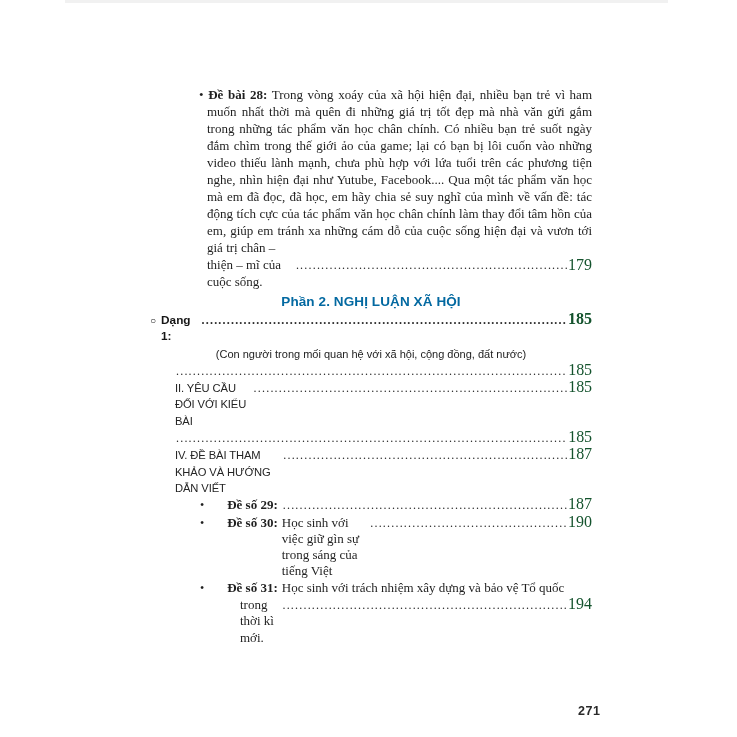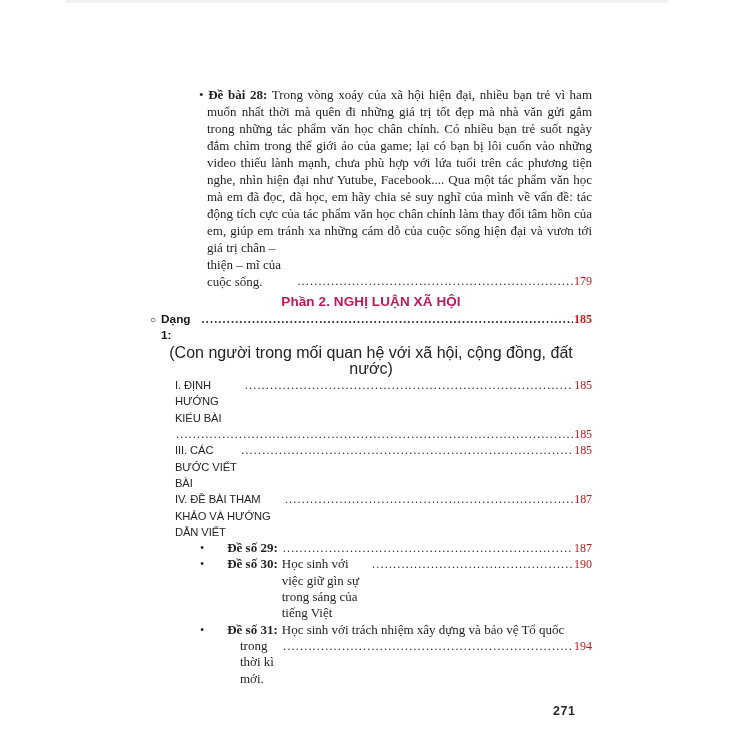--- a/index.html
+++ b/index.html
@@ -7,60 +7,60 @@
     width:737px;height:737px;position:relative;background:#ffffff;
     font-family:"Liberation Serif",serif;color:#1f1f1f;overflow:hidden;
   }
   .photo-edge{position:absolute;top:0;left:65px;width:603px;height:3px;background:#f1f1f1;}
   .content{position:absolute;left:150px;top:86px;width:442px;}
 
   
   .para{font-size:13px;line-height:17px;padding-left:57px;}
   .para-body{display:block;text-align:justify;text-align-last:justify;text-indent:-8px;}
   .para-body b{font-weight:bold;}
-  .para-last{display:flex;align-items:flex-end;}
+  .para-last{display:flex;align-items:center;}
 
   
   .section-heading{
     margin-top:3px;text-align:center;font-family:"Liberation Sans",sans-serif;
-    font-weight:bold;font-size:13.5px;line-height:17px;color:#be185d;letter-spacing:.1px;
+    font-weight:bold;font-size:13.5px;line-height:17px;color:#0369a1;letter-spacing:.1px;
   }
 
   
   .toc{margin-top:1px;}
   .row{display:flex;align-items:baseline;line-height:16.3px;}
   .row.dang{
     font-family:"Liberation Sans",sans-serif;font-weight:bold;font-size:11.8px;
     color:#161616;margin-top:1px;
   }
   .row.dang .circle-bullet{font-size:10px;margin-right:5px;font-weight:normal;}
   .row.dang .dang-label{margin-right:10px;}
   .row.dang .dang-title{letter-spacing:-.1px;}
   .row.subtitle{
     display:block;text-align:center;font-family:"Liberation Sans",sans-serif;
-    font-size:16px;color:#222;margin-top:1px;
+    font-size:11px;color:#222;margin-top:1px;
   }
   .row.roman{
     font-family:"Liberation Sans",sans-serif;font-size:11.2px;color:#242424;
     padding-left:25px;letter-spacing:-.1px;
   }
   .row.de{font-size:13px;padding-left:50px;}
   .row.de .de-label{font-weight:bold;margin-right:4px;white-space:nowrap;margin-left:20px;}
   .row.de .item-bullet{margin-right:3px;font-size:12px;}
   .row.de-cont{font-size:13px;padding-left:90px;}
 
   .dots{flex:1 1 auto;overflow:hidden;white-space:nowrap;min-width:6px;margin:0 1px;color:#2c2c2c;}
   .dots::after{
     content:"......................................................................................................................................................";
     font-family:"Liberation Serif",serif;font-size:12px;letter-spacing:1.2px;
   }
-  .pg{font-family:"Liberation Serif",serif;font-size:12px;white-space:nowrap;color:#b91c1c;}
+  .pg{font-family:"Liberation Serif",serif;font-size:16px;white-space:nowrap;color:#14532d;}
 
   .footer-page{
-    position:absolute;left:553px;top:704px;font-family:"Liberation Sans",sans-serif;
+    position:absolute;left:578px;top:704px;font-family:"Liberation Sans",sans-serif;
     font-weight:bold;font-size:12.5px;color:#2a2a2a;letter-spacing:.5px;
   }
 </style>
 </head>
 <body>
 
 <div class="photo-edge"></div>
 
 <div class="content">
 
@@ -77,30 +77,29 @@
 
   <div class="toc">
       <div class="row dang">
         <span class="circle-bullet">○</span>
         <span class="dang-label">Dạng 1:</span>
         <span class="dots"></span>
         <span class="pg">185</span>
       </div>
       <div class="row subtitle">(Con người trong mối quan hệ với xã hội, cộng đồng, đất nước)</div>
       <div class="row roman">
-        <span class="roman-text">I. ĐỊNH HƯỚNG KIỂU BÀI</span>
         <span class="dots"></span>
         <span class="pg">185</span>
       </div>
       <div class="row roman">
+        <span class="roman-text">II. YÊU CẦU ĐỐI VỚI KIỂU BÀI</span>
         <span class="dots"></span>
         <span class="pg">185</span>
       </div>
       <div class="row roman">
-        <span class="roman-text">III. CÁC BƯỚC VIẾT BÀI</span>
         <span class="dots"></span>
         <span class="pg">185</span>
       </div>
       <div class="row roman">
         <span class="roman-text">IV. ĐỀ BÀI THAM KHẢO VÀ HƯỚNG DẪN VIẾT</span>
         <span class="dots"></span>
         <span class="pg">187</span>
       </div>
       <div class="row de">
         <span class="item-bullet">•</span>

